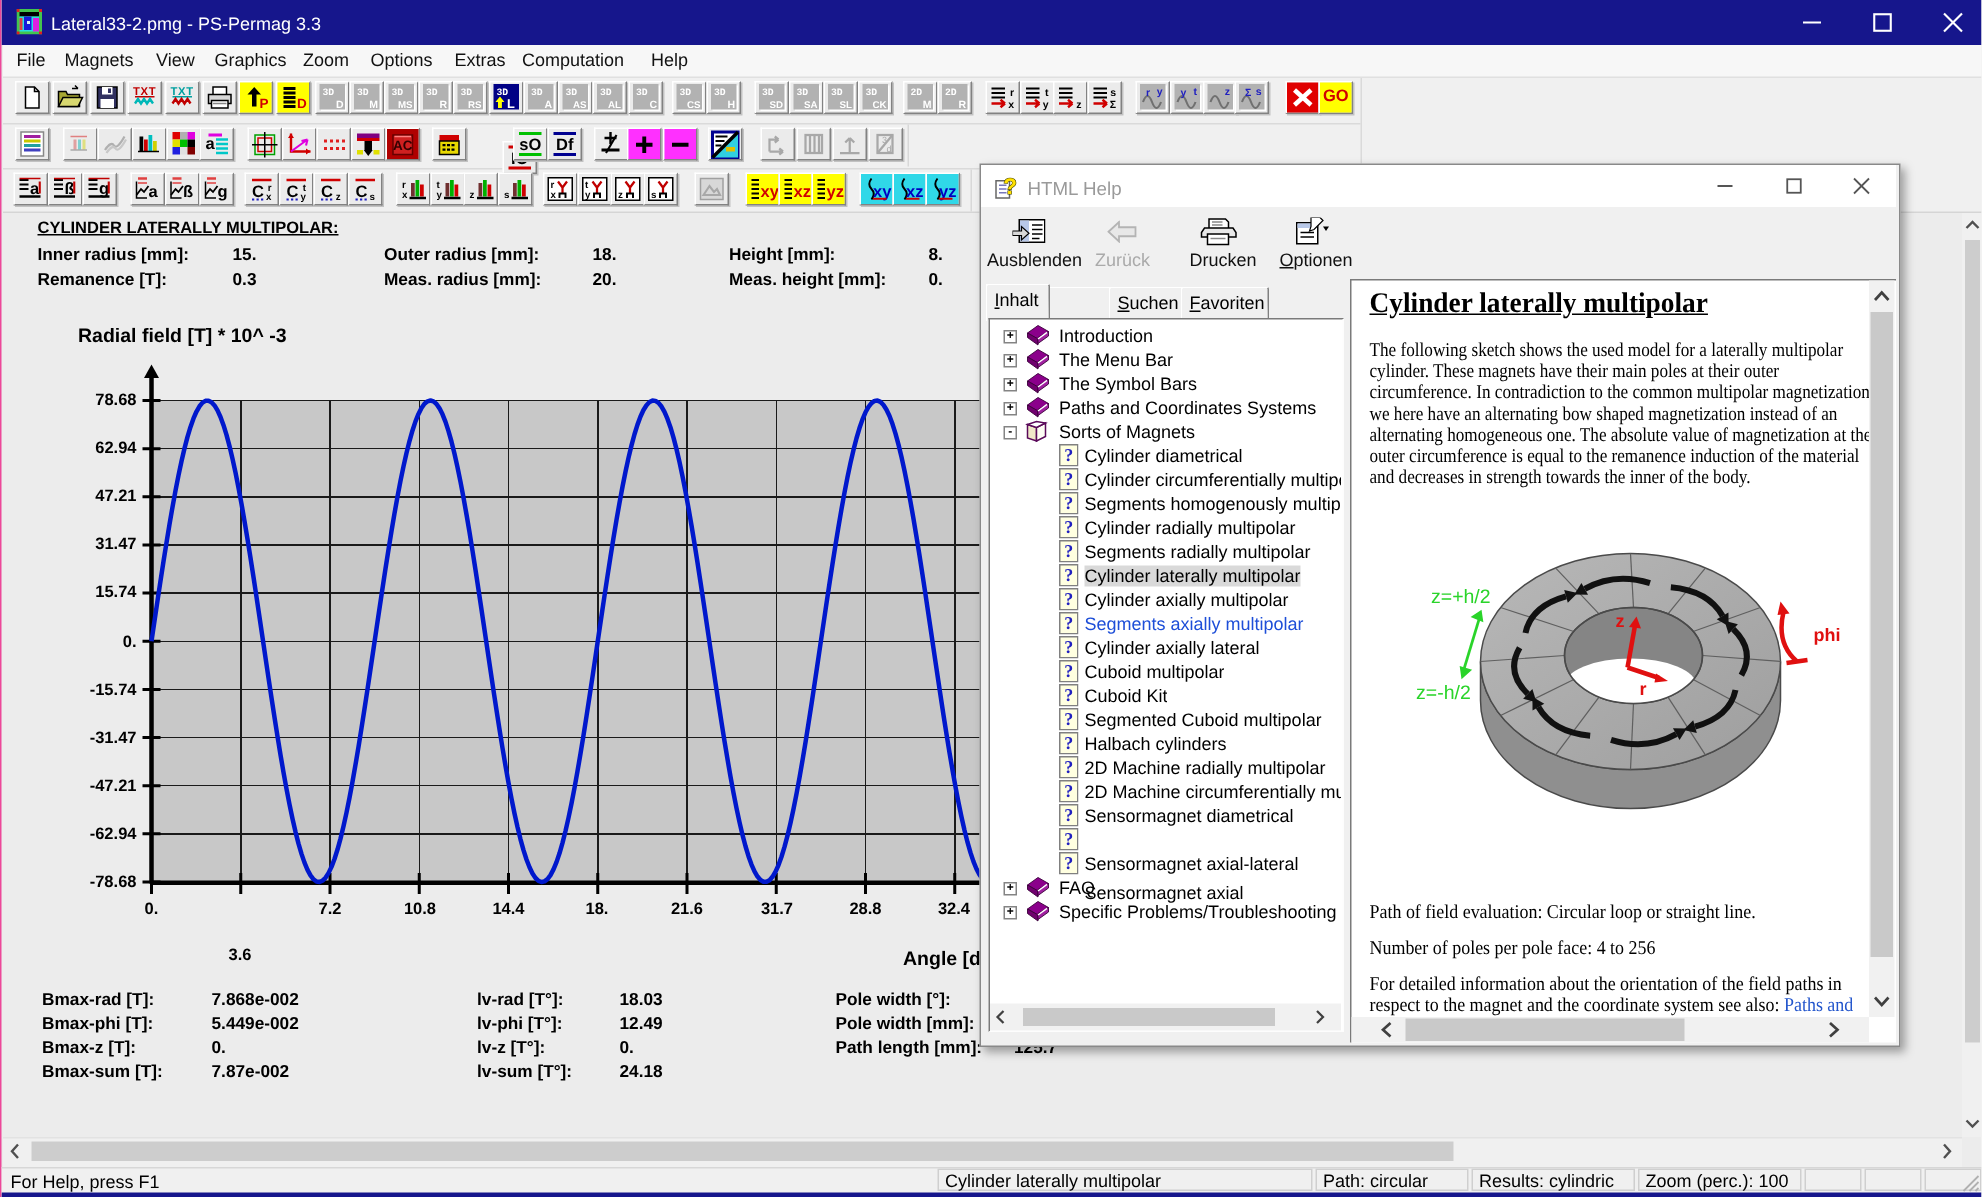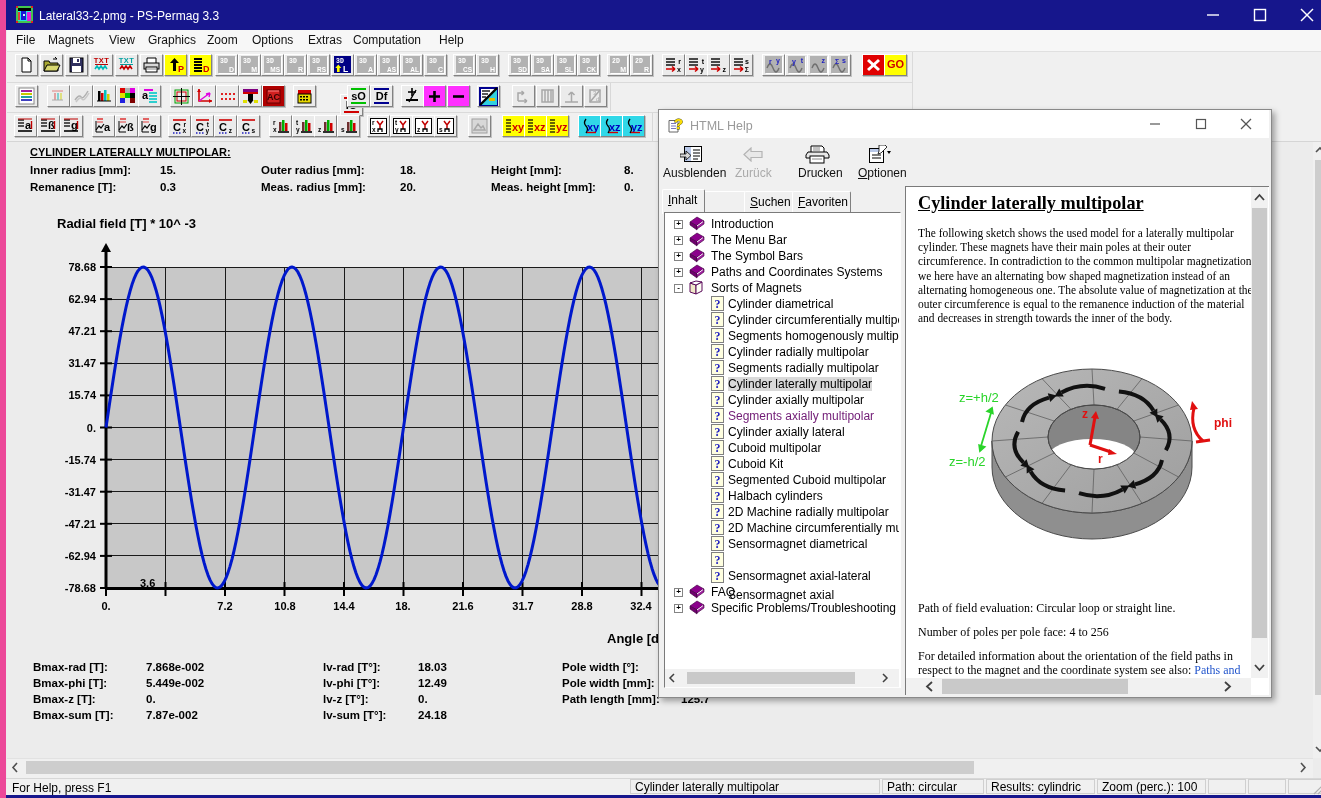--- a/index.html
+++ b/index.html
@@ -1,16 +1,16 @@
 <!DOCTYPE html>
 <html><head><meta charset="utf-8"><style>
 html,body{margin:0;padding:0;}
 body{width:1321px;height:798px;overflow:hidden;font-family:"Liberation Sans", sans-serif;}
 #page{position:relative;width:1321px;height:798px;background:#ececec;overflow:hidden;
- border-left:6px solid #ec4899;box-sizing:border-box;}
+ border-left:1px solid #ec4899;box-sizing:border-box;}
 .abs{position:absolute;}
 .tb{position:absolute;width:21px;height:20px;background:#ebebeb;
  border-top:1px solid #ffffff;border-left:1px solid #ffffff;
  border-right:1px solid #828282;border-bottom:1px solid #828282;
  box-shadow:1px 1px 0 #c2c2c2;}
 .tb svg{position:absolute;left:0;top:0;}
 .lbl{position:absolute;white-space:pre;}
 </style></head><body>
 <div id="page">
 
@@ -870,21 +870,21 @@
 <div class="lbl" style="left:0px;top:325px;width:90px;text-align:right;font:700 11px 'Liberation Sans',sans-serif;color:#000;">47.21</div>
 <div class="lbl" style="left:0px;top:357px;width:90px;text-align:right;font:700 11px 'Liberation Sans',sans-serif;color:#000;">31.47</div>
 <div class="lbl" style="left:0px;top:389px;width:90px;text-align:right;font:700 11px 'Liberation Sans',sans-serif;color:#000;">15.74</div>
 <div class="lbl" style="left:0px;top:422px;width:90px;text-align:right;font:700 11px 'Liberation Sans',sans-serif;color:#000;">0.</div>
 <div class="lbl" style="left:0px;top:454px;width:90px;text-align:right;font:700 11px 'Liberation Sans',sans-serif;color:#000;">-15.74</div>
 <div class="lbl" style="left:0px;top:486px;width:90px;text-align:right;font:700 11px 'Liberation Sans',sans-serif;color:#000;">-31.47</div>
 <div class="lbl" style="left:0px;top:518px;width:90px;text-align:right;font:700 11px 'Liberation Sans',sans-serif;color:#000;">-47.21</div>
 <div class="lbl" style="left:0px;top:550px;width:90px;text-align:right;font:700 11px 'Liberation Sans',sans-serif;color:#000;">-62.94</div>
 <div class="lbl" style="left:0px;top:582px;width:90px;text-align:right;font:700 11px 'Liberation Sans',sans-serif;color:#000;">-78.68</div>
 <div class="lbl" style="left:75px;top:600px;width:50px;text-align:center;font:700 11px 'Liberation Sans',sans-serif;color:#000;">0.</div>
-<div class="lbl" style="left:134px;top:577px;width:50px;text-align:left;font:700 11px 'Liberation Sans',sans-serif;color:#000;">3.6</div>
+<div class="lbl" style="left:134px;top:631px;width:50px;text-align:center;font:700 11px 'Liberation Sans',sans-serif;color:#000;">3.6</div>
 <div class="lbl" style="left:194px;top:600px;width:50px;text-align:center;font:700 11px 'Liberation Sans',sans-serif;color:#000;">7.2</div>
 <div class="lbl" style="left:254px;top:600px;width:50px;text-align:center;font:700 11px 'Liberation Sans',sans-serif;color:#000;">10.8</div>
 <div class="lbl" style="left:313px;top:600px;width:50px;text-align:center;font:700 11px 'Liberation Sans',sans-serif;color:#000;">14.4</div>
 <div class="lbl" style="left:372px;top:600px;width:50px;text-align:center;font:700 11px 'Liberation Sans',sans-serif;color:#000;">18.</div>
 <div class="lbl" style="left:432px;top:600px;width:50px;text-align:center;font:700 11px 'Liberation Sans',sans-serif;color:#000;">21.6</div>
 <div class="lbl" style="left:492px;top:600px;width:50px;text-align:center;font:700 11px 'Liberation Sans',sans-serif;color:#000;">31.7</div>
 <div class="lbl" style="left:551px;top:600px;width:50px;text-align:center;font:700 11px 'Liberation Sans',sans-serif;color:#000;">28.8</div>
 <div class="lbl" style="left:610px;top:600px;width:50px;text-align:center;font:700 11px 'Liberation Sans',sans-serif;color:#000;">32.4</div>
 <div class="lbl" style="left:601px;top:631px;font:700 13px 'Liberation Sans',sans-serif;color:#000;">Angle [deg]</div>
 <div class="lbl" style="left:27px;top:661px;font:700 11.5px 'Liberation Sans',sans-serif;color:#000;">Bmax-rad [T]:</div>
@@ -1080,21 +1080,21 @@
 <div class="lbl" style="left:722px;top:377px;font:400 12px 'Liberation Sans',sans-serif;color:#000;z-index:4;background:#d9d9d9;max-width:171px;overflow:hidden;">Cylinder laterally multipolar</div>
 <div class="abs" style="left:705px;top:392px;z-index:4;"><svg width="13" height="15" viewBox="0 0 13 15">
         <rect x="0.5" y="0.5" width="12" height="14" fill="#ffffe0" stroke="#808080"></rect>
         <text x="6.5" y="11.5" font-family="Liberation Serif" font-size="12" font-weight="700" fill="#2020c0" text-anchor="middle">?</text>
       </svg></div>
 <div class="lbl" style="left:722px;top:393px;font:400 12px 'Liberation Sans',sans-serif;color:#000;z-index:4;max-width:171px;overflow:hidden;">Cylinder axially multipolar</div>
 <div class="abs" style="left:705px;top:408px;z-index:4;"><svg width="13" height="15" viewBox="0 0 13 15">
         <rect x="0.5" y="0.5" width="12" height="14" fill="#ffffe0" stroke="#808080"></rect>
         <text x="6.5" y="11.5" font-family="Liberation Serif" font-size="12" font-weight="700" fill="#2020c0" text-anchor="middle">?</text>
       </svg></div>
-<div class="lbl" style="left:722px;top:409px;font:400 12px 'Liberation Sans',sans-serif;color:#701a75;z-index:4;max-width:171px;overflow:hidden;">Segments axially multipolar</div>
+<div class="lbl" style="left:722px;top:409px;font:400 12px 'Liberation Sans',sans-serif;color:#1d4ed8;z-index:4;max-width:171px;overflow:hidden;">Segments axially multipolar</div>
 <div class="abs" style="left:705px;top:424px;z-index:4;"><svg width="13" height="15" viewBox="0 0 13 15">
         <rect x="0.5" y="0.5" width="12" height="14" fill="#ffffe0" stroke="#808080"></rect>
         <text x="6.5" y="11.5" font-family="Liberation Serif" font-size="12" font-weight="700" fill="#2020c0" text-anchor="middle">?</text>
       </svg></div>
 <div class="lbl" style="left:722px;top:425px;font:400 12px 'Liberation Sans',sans-serif;color:#000;z-index:4;max-width:171px;overflow:hidden;">Cylinder axially lateral</div>
 <div class="abs" style="left:705px;top:440px;z-index:4;"><svg width="13" height="15" viewBox="0 0 13 15">
         <rect x="0.5" y="0.5" width="12" height="14" fill="#ffffe0" stroke="#808080"></rect>
         <text x="6.5" y="11.5" font-family="Liberation Serif" font-size="12" font-weight="700" fill="#2020c0" text-anchor="middle">?</text>
       </svg></div>
 <div class="lbl" style="left:722px;top:441px;font:400 12px 'Liberation Sans',sans-serif;color:#000;z-index:4;max-width:171px;overflow:hidden;">Cuboid multipolar</div>

